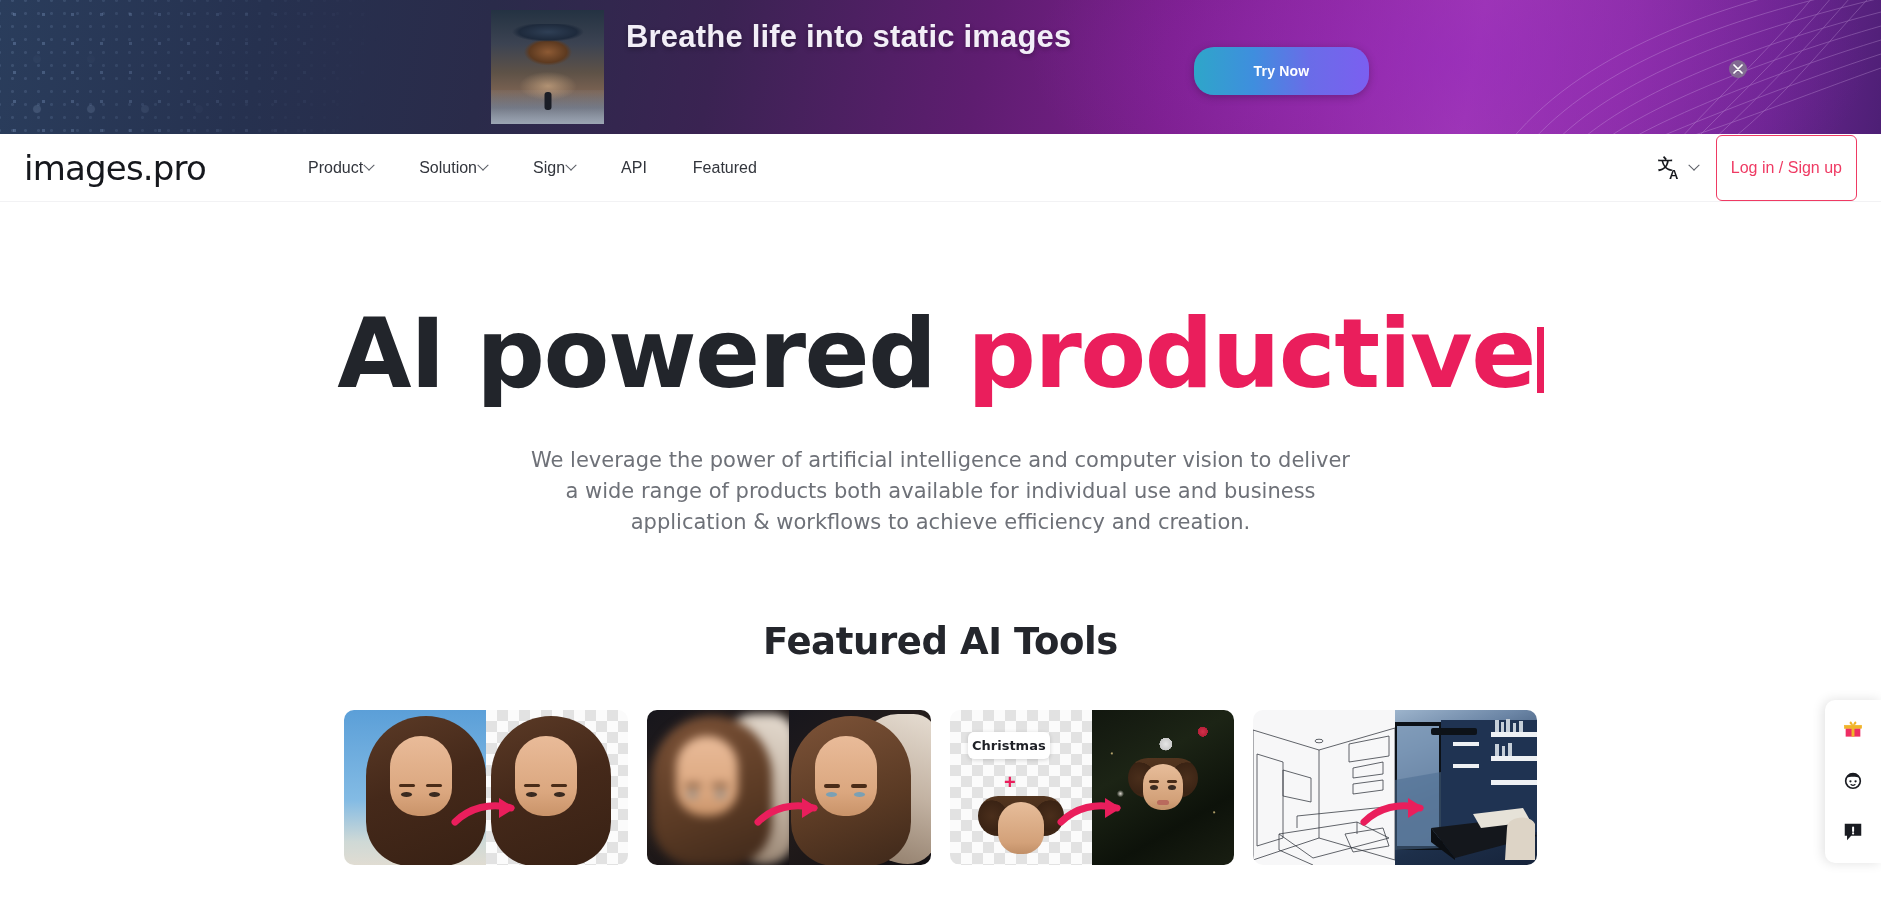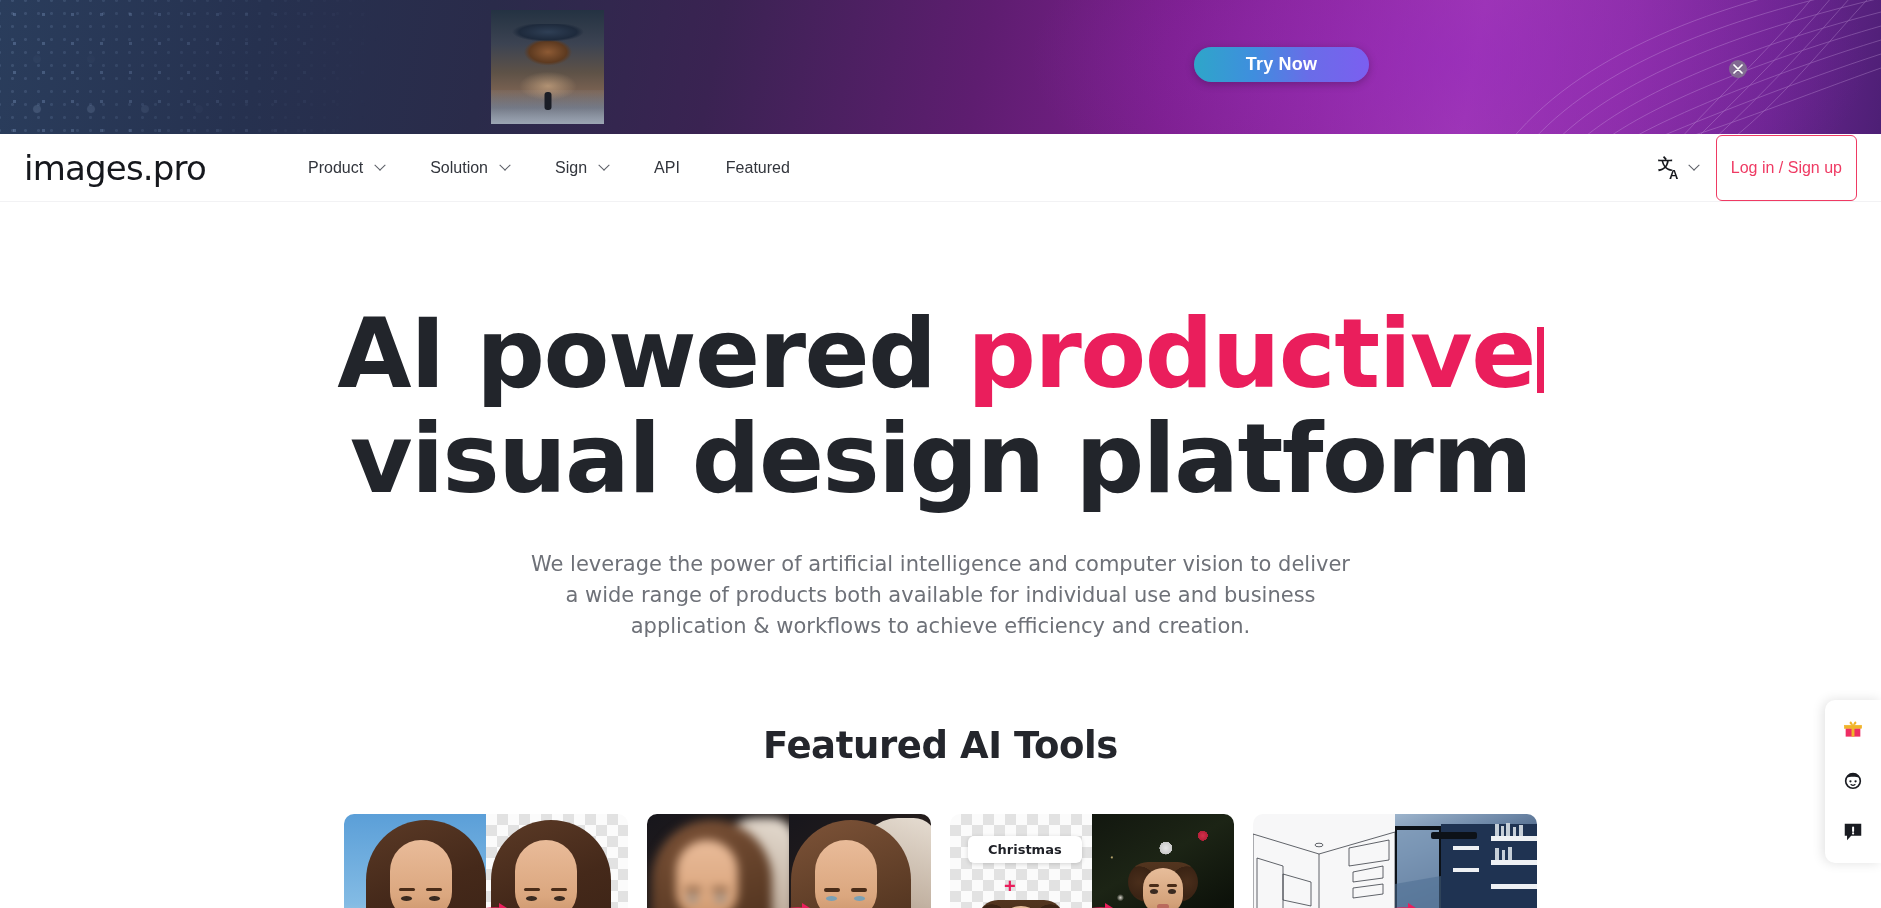--- a/index.html
+++ b/index.html
@@ -98,23 +98,23 @@
   .prome-name {
     font-size: 24px; font-weight: 700; color: #ffffff; letter-spacing: 0.3px;
   }
   .promo-sub {
     margin-top: 5px;
     font-size: 31px; font-weight: 700; color: #f2eef7; letter-spacing: 0.2px;
     text-shadow: 0 2px 5px rgba(0,0,0,0.3);
   }
   .try-now-btn {
     position: absolute; left: 1194px; top: 47px;
-    width: 175px; height: 35px; border: none; border-radius: 20px;
+    width: 175px; height: 48px; border: none; border-radius: 20px;
     background: linear-gradient(90deg, #2ea6c9 0%, #3f8ede 34%, #6a6ce8 66%, #7b5ff0 100%);
-    color: #ffffff; font-size: 18px; font-weight: 700;
+    color: #ffffff; font-size: 14px; font-weight: 700;
     font-family: "Liberation Sans", sans-serif;
     cursor: pointer; letter-spacing: 0.2px;
     box-shadow: 0 2px 8px rgba(0,0,0,0.25);
   }
   .promo-close {
     position: absolute; left: 1729px; top: 60px;
     width: 18px; height: 18px; border-radius: 50%;
     background: rgba(130,130,140,0.72);
     display: flex; align-items: center; justify-content: center;
     cursor: pointer; border: none; padding: 0;
@@ -133,21 +133,21 @@
     margin-left: 24px;
     font-size: 34px; font-weight: 400; color: #16181d;
     letter-spacing: -0.8px; cursor: pointer;
     line-height: 1;
     font-family: "DejaVu Sans", sans-serif;
   }
   .nav-links {
     display: flex; align-items: center; margin-left: 102px; gap: 0;
   }
   .nav-item {
-    display: flex; align-items: center; gap: 13px;
+    display: flex; align-items: center; gap: 2px;
     font-size: 16px; color: #32353c; cursor: pointer;
     padding: 0 23px; white-space: nowrap;
   }
   .nav-item:first-child { padding-left: 0; }
   .chev {
     display: inline-block; width: 8px; height: 8px;
     border-right: 1.4px solid #5b5e66; border-bottom: 1.4px solid #5b5e66;
     transform: rotate(45deg) translate(-2px,-2px);
   }
   .nav-right {
@@ -233,21 +233,21 @@
   .hair-blonde {
     position: absolute; right: -6px; top: 4px; width: 78px; height: 150px;
     border-radius: 40px 24px 30px 50px;
     background: linear-gradient(200deg,#e6ddd2 0%,#c3b3a3 50%,#8e7a67 100%);
   }
 
   
   .xmas-label {
     position: absolute; left: 18px; top: 22px; z-index: 4;
     background: #ffffff; border-radius: 6px;
-    padding: 6px 20px; font-size: 13px; font-weight: 700; color: #1f2127;
+    padding: 6px 4px; font-size: 13px; font-weight: 700; color: #1f2127;
     box-shadow: 0 1px 4px rgba(0,0,0,0.16);
     font-family: "DejaVu Sans", sans-serif;
   }
   .xmas-plus {
     position: absolute; left: 54px; top: 62px; z-index: 4;
     color: #ea1e5c; font-size: 20px; font-weight: 700; line-height: 1;
   }
   .xmas-tree {
     position: absolute; inset: 0;
     background:
@@ -323,20 +323,21 @@
   </svg>
 
   <div class="promo-thumb">
     <div class="floor"></div>
     <div class="glow"></div>
     <div class="ship"></div>
     <div class="figure"></div>
   </div>
 
   <div class="promo-text">
+    <div class="promo-sub">Breathe life into static images</div>
   </div>
 
   <button class="try-now-btn">Try Now</button>
 
   <button class="promo-close">
     <svg viewBox="0 0 10 10">
       <path d="M1 1 L9 9 M9 1 L1 9" stroke="#ffffff" stroke-width="1.7" stroke-linecap="round"></path>
     </svg>
   </button>
 </div>
@@ -373,21 +374,20 @@
       </svg>
       <i class="chev"></i>
     </div>
     <button class="login-btn">Log in / Sign up</button>
   </div>
 </nav>
 
 <section class="hero">
   <h1 class="hero-title">
     <span>AI powered </span><span class="accent">productive</span><i class="type-caret"></i><br>
-    <span>visual design platform</span>
   </h1>
   <p class="hero-sub">We leverage the power of artificial intelligence and computer vision to deliver a wide range of products both available for individual use and business application &amp; workflows to achieve efficiency and creation.</p>
 </section>
 
 <section>
   <h2 class="featured-title">Featured AI Tools</h2>
 
   <div class="cards-row">
 
     <div class="tool-card">

